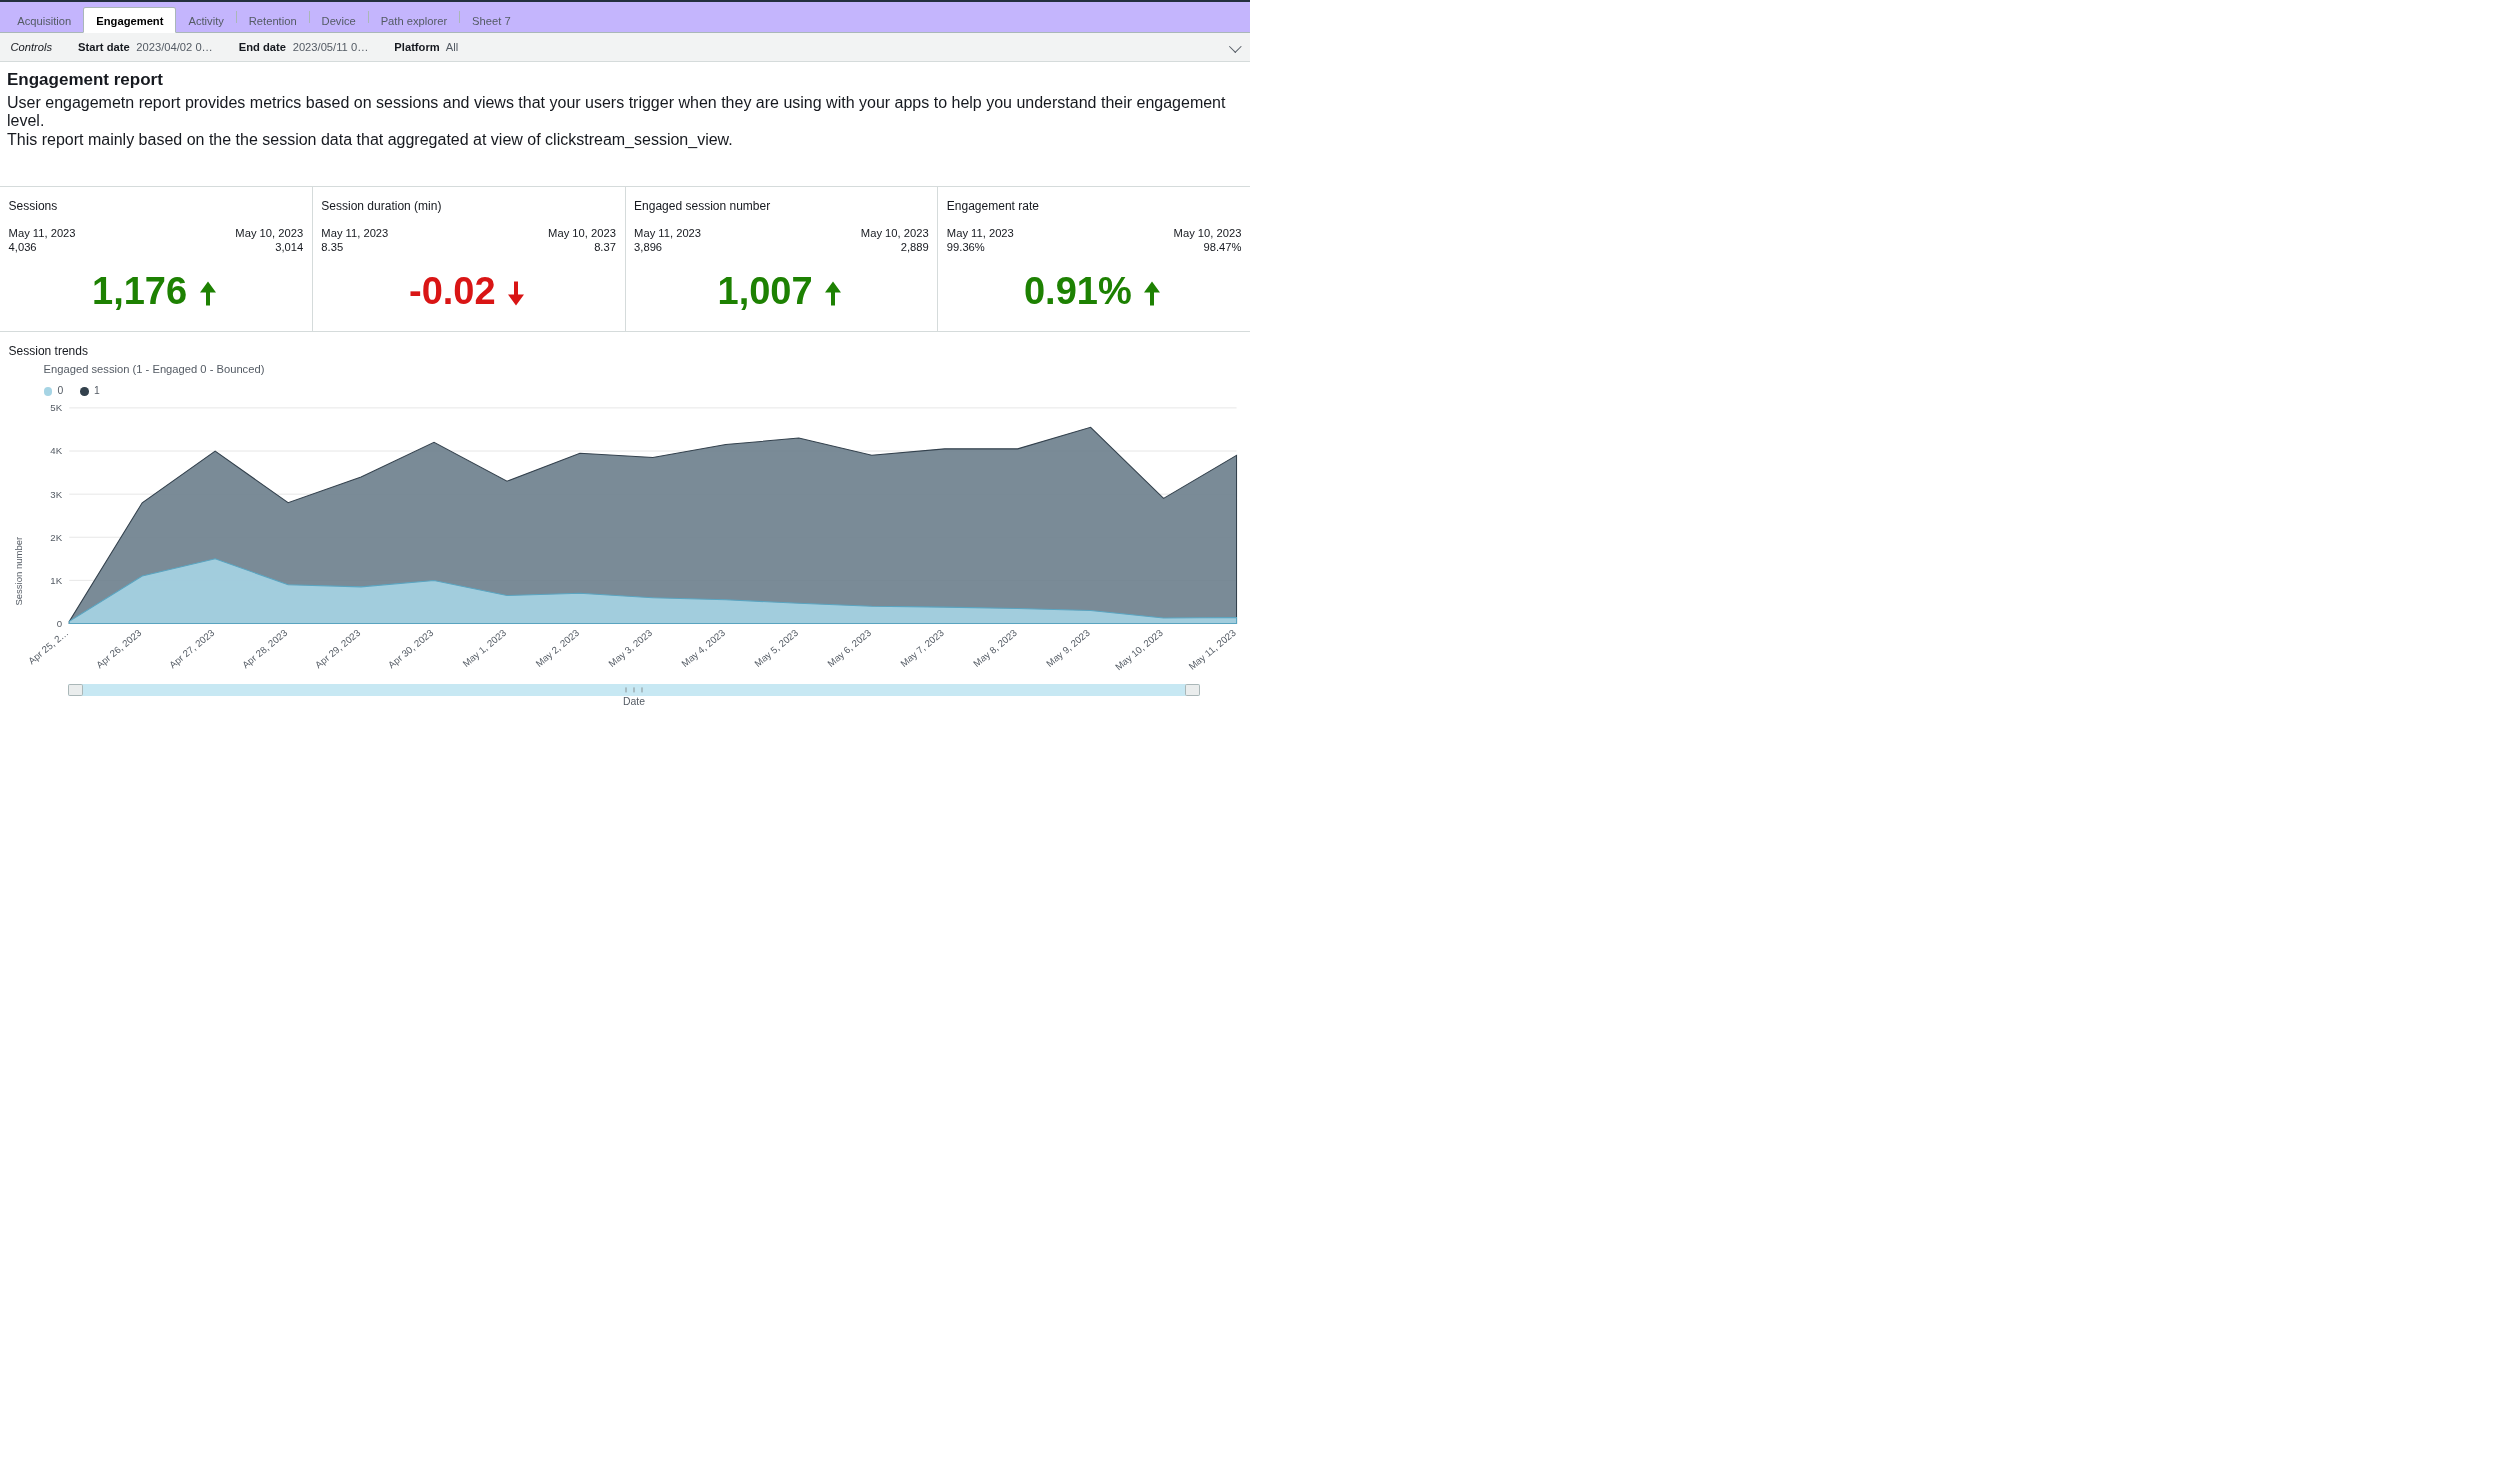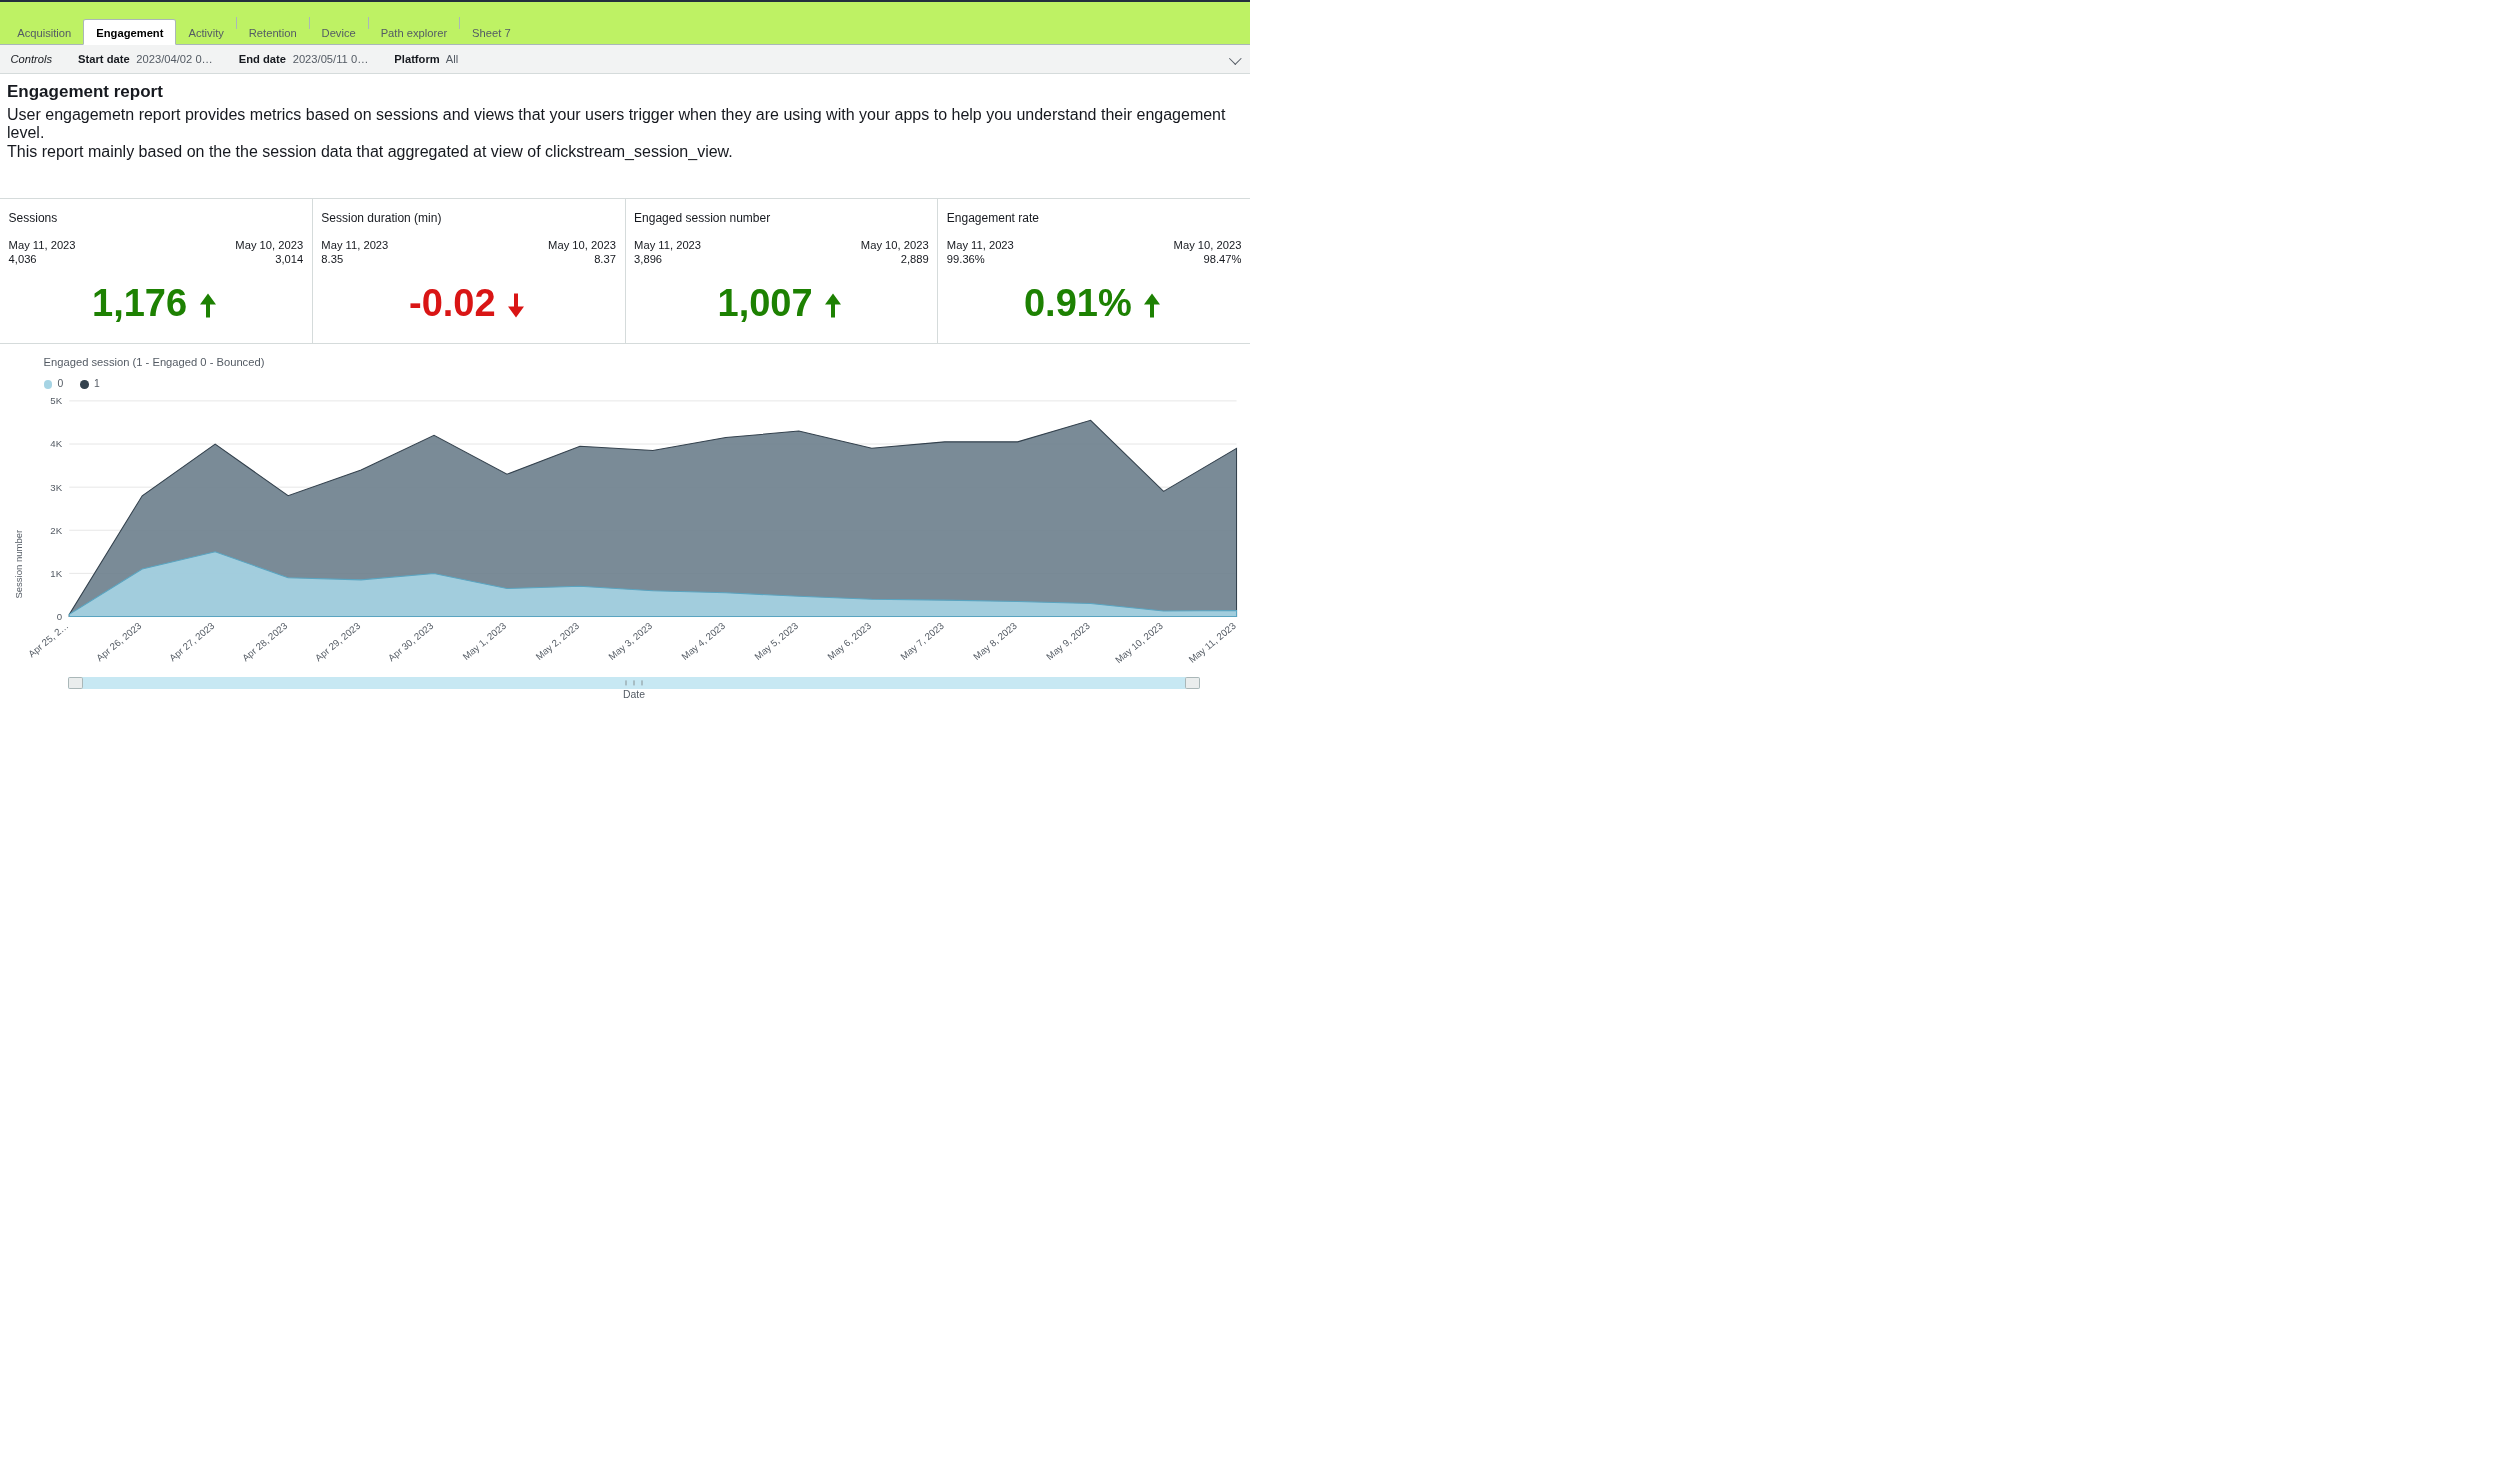--- a/index.html
+++ b/index.html
@@ -14,21 +14,21 @@
     --chart-dark:#5f7383;
     --chart-dark-stroke:#33414d;
     --chart-light:#a6d4e4;
     --chart-light-stroke:#6bb2cc;
   }
   *{box-sizing:border-box;}
   html,body{margin:0;padding:0;font-family:"Amazon Ember","Helvetica Neue",Arial,sans-serif;color:var(--text);font-size:12px;}
   body{width:1250px;border-top:2.6px solid #232f3e;background:#fff;}
 
   
-  .tabbar{display:flex;align-items:flex-end;height:43px;border-bottom:0.9px solid var(--tab-border);background:#bef264;padding-left:5.2px;}
+  .tabbar{display:flex;align-items:flex-end;height:31px;border-bottom:0.9px solid var(--tab-border);background:#c4b5fd;padding-left:5.2px;}
   .tab{padding:7px 12px 5.2px;color:#545b64;font-size:11.2px;cursor:pointer;}
   .tab.active{color:#000;font-weight:700;border:0.9px solid var(--tab-border);border-bottom:0.9px solid #fff;border-radius:2.6px 2.6px 0 0;margin-bottom:-0.9px;background:#fff;}
   .tab-sep{width:0.9px;height:12px;background:var(--tab-border);align-self:center;}
 
   
   .controls{display:flex;align-items:center;height:28.5px;border-bottom:0.9px solid var(--border);background:var(--bg-tabbar);padding:0 10.4px;gap:26px;}
   .controls .lbl{font-size:11.2px;color:#16191f;font-style:italic;}
   .controls .filter{font-size:11.2px;}
   .controls .filter .k{font-weight:700;color:#16191f;margin-right:3.5px;}
   .controls .filter .v{color:#545b64;}
@@ -173,20 +173,21 @@
         <span>99.36%</span>
         <span>98.47%</span>
       </div>
       <div class="big up"><span>0.91%</span><span class="arrow"><svg viewBox="0 0 24 30">
             <path d="M12 3 L20 14 L14 14 L14 27 L10 27 L10 14 L4 14 Z" fill="currentColor"></path>
           </svg></span></div>
     </div>
   </div>
 
 <div class="chart-wrap">
+  <div class="chart-title">Session trends</div>
   <div class="chart-legend-row">
     <div class="chart-sub">Engaged session (1 - Engaged 0 - Bounced)</div>
     <div class="legend">
       <span class="legend-item"><span class="dot dot0"></span><span>0</span></span>
       <span class="legend-item"><span class="dot dot1"></span><span>1</span></span>
     </div>
   </div>
   <div class="chart-box">
     <div class="ylabel">Session number</div>
     <div class="plot">

